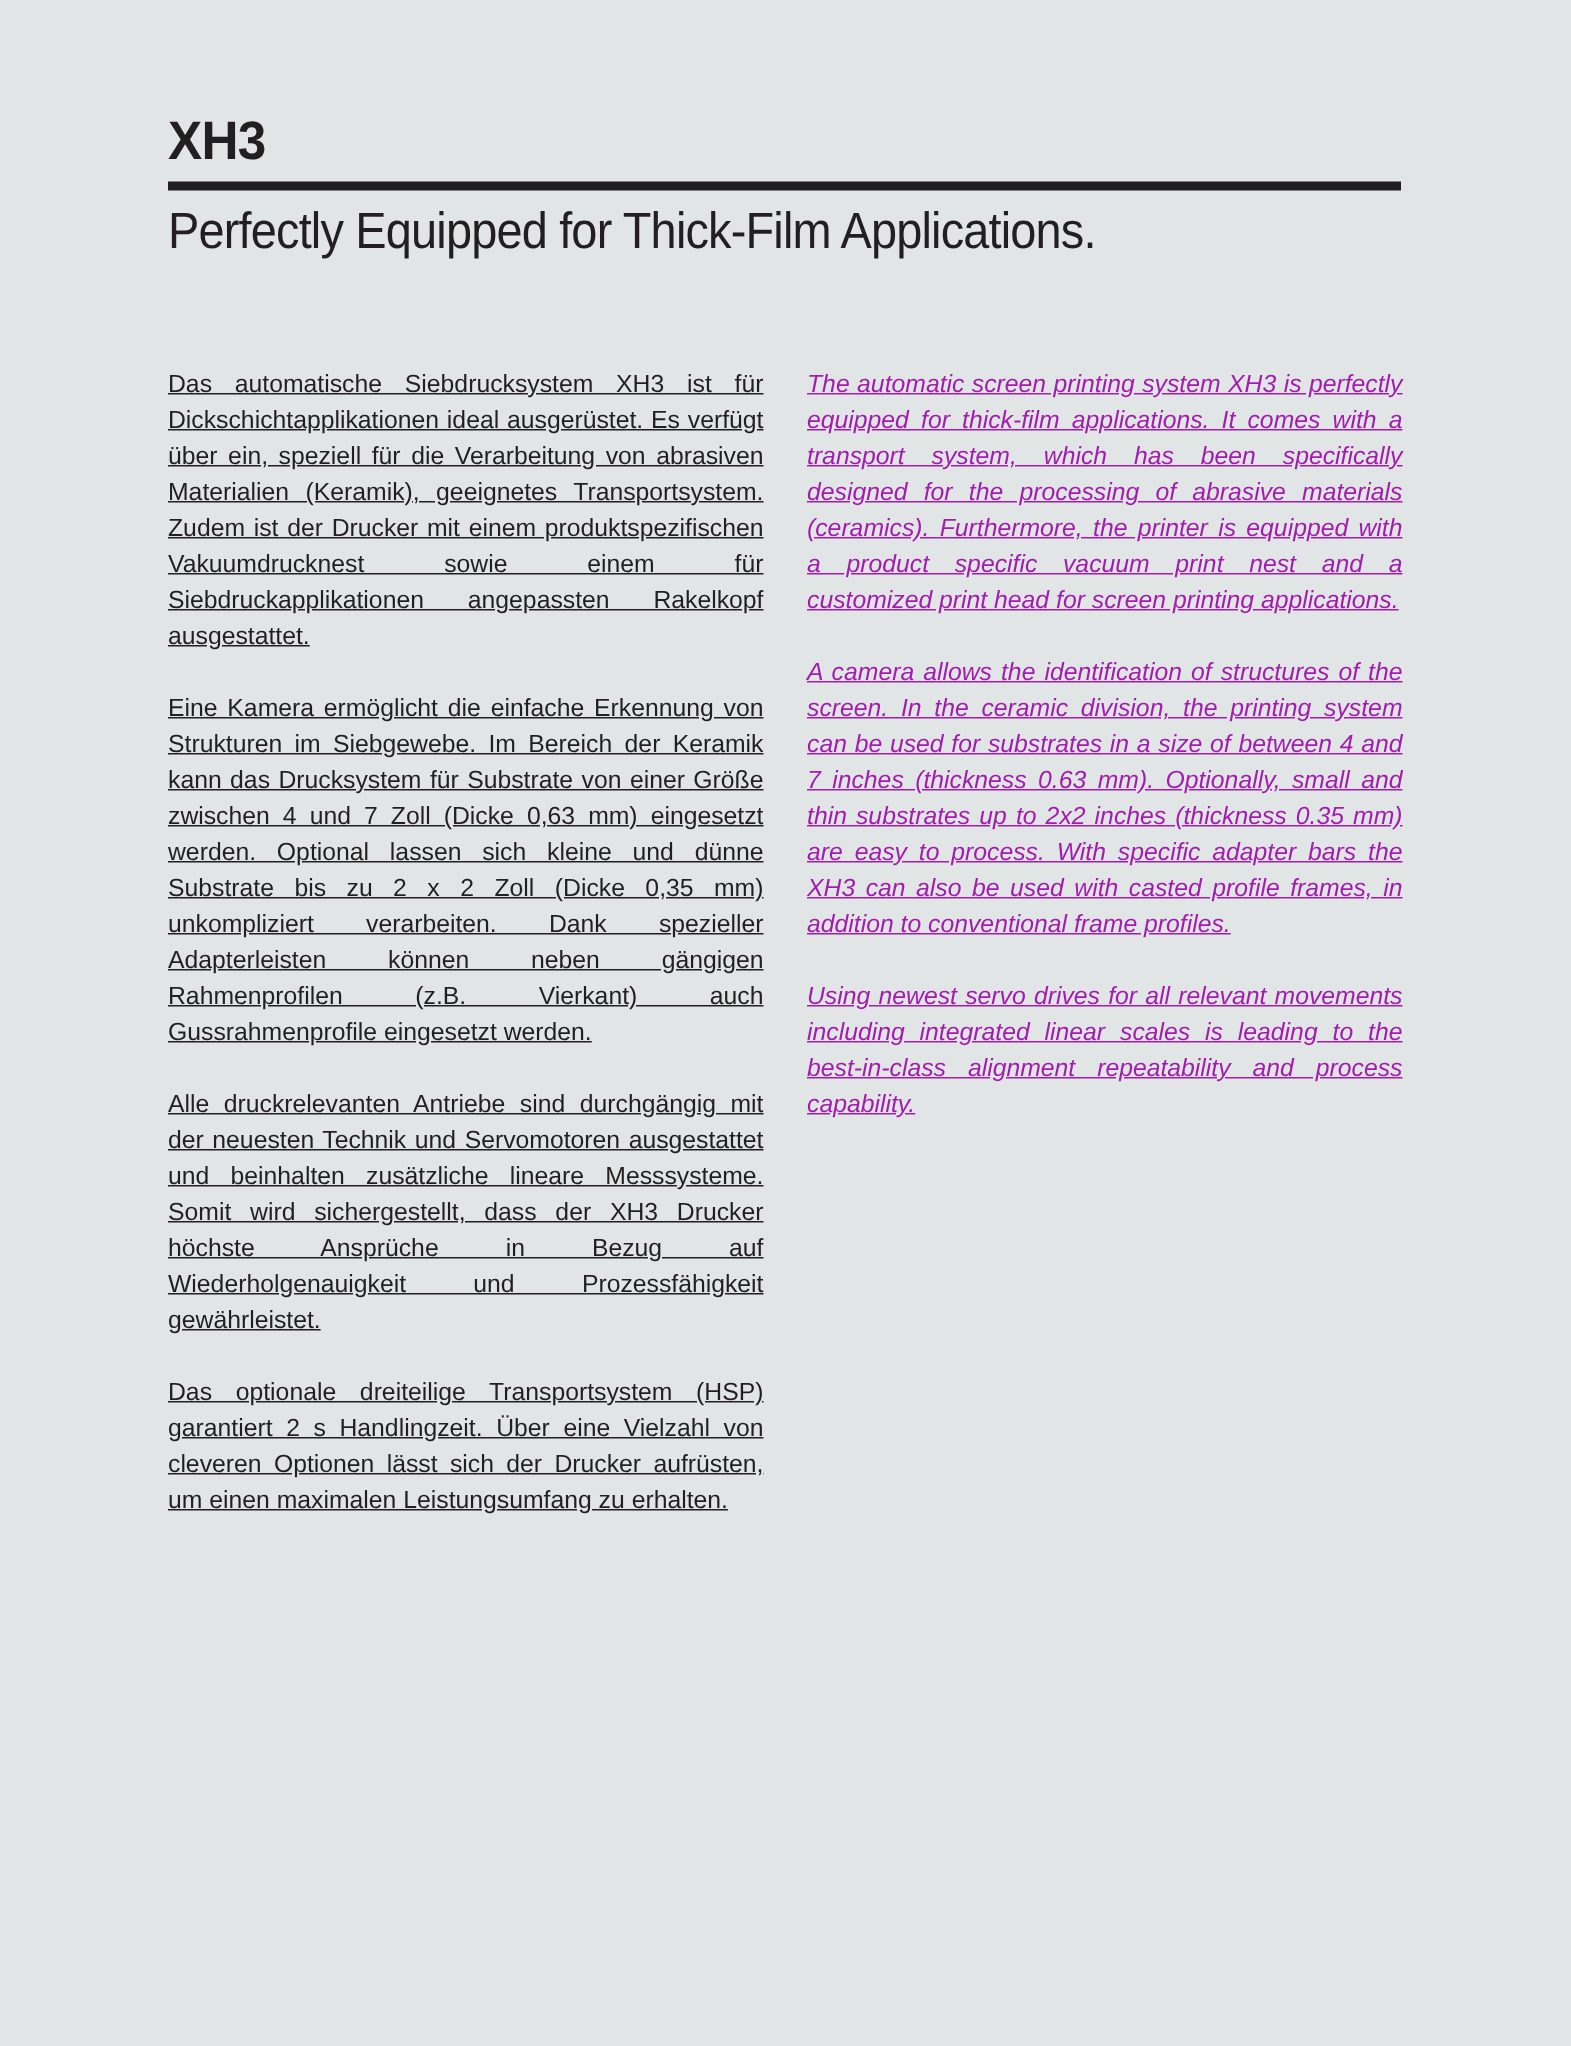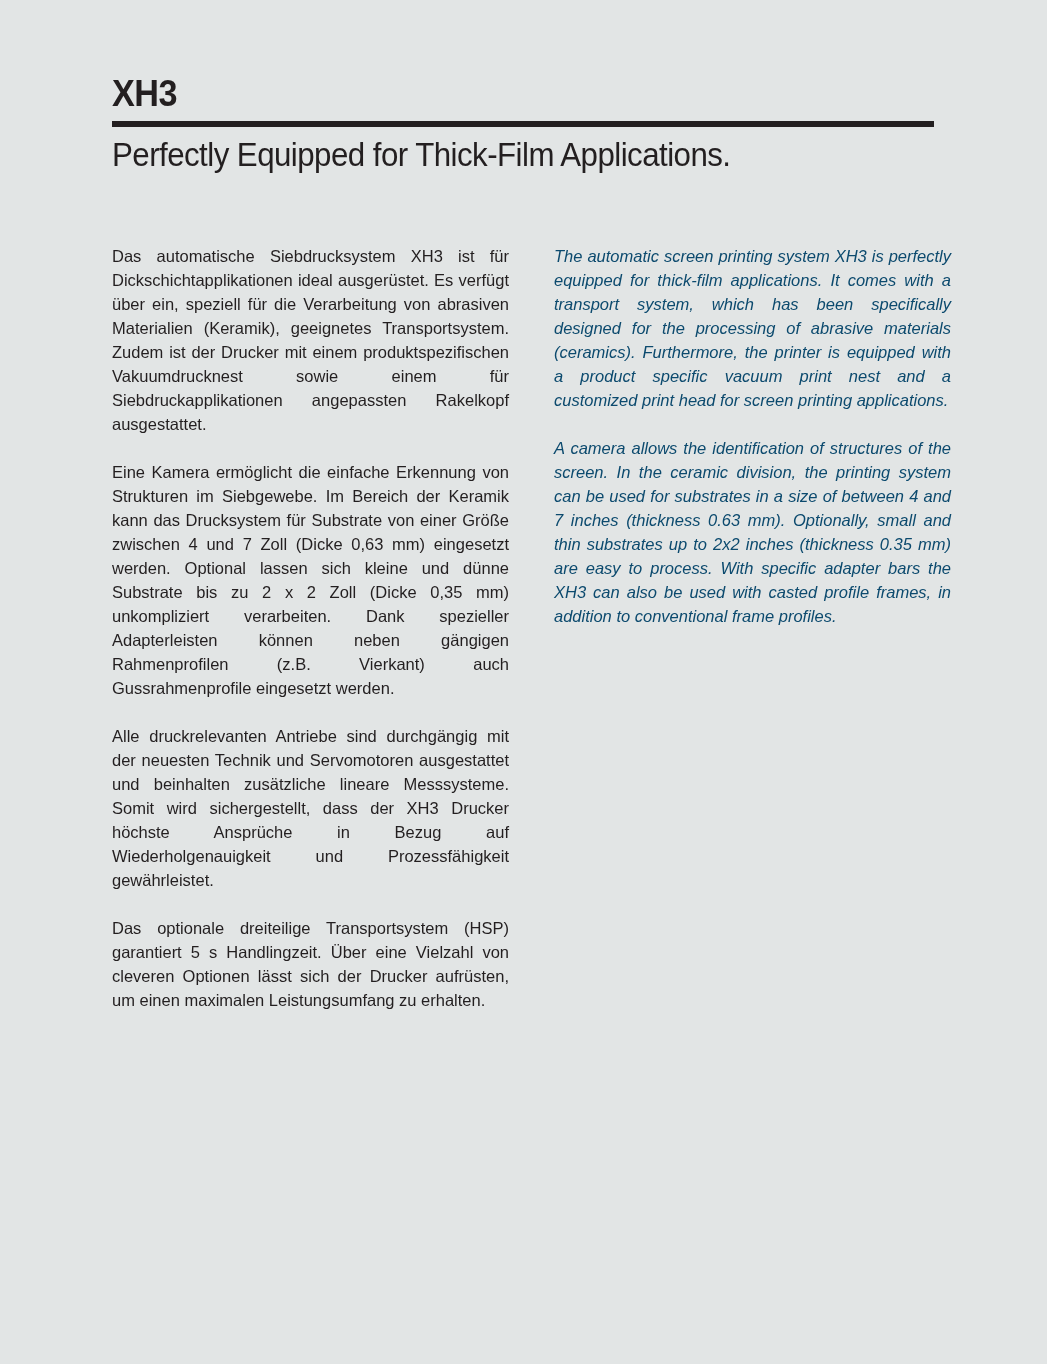--- a/index.html
+++ b/index.html
@@ -56,47 +56,49 @@
       transform-origin: left;
       white-space: nowrap;
     }
     .col {
       position: absolute;
       top: 244px;
       width: 397px;
       font-size: 16.5px;
       line-height: 24px;
       text-align: justify;
+      text-decoration: underline;
     }
     .col p {
       margin: 0 0 24px 0;
     }
     .col-de {
       left: 0;
       color: #231f20;
     }
     .col-en {
-      left: 442px;
+      left: 426px;
       width: 397px;
-      color: #0c4a6e;
+      color: #a21caf;
       font-style: italic;
     }
   </style>
 </head>
 <body>
 
 <div class="page">
   <h1 class="model-title">XH3</h1>
   <div class="rule"></div>
   <h2 class="subtitle">Perfectly Equipped for Thick-Film Applications.</h2>
 
   <div class="col col-de">
     <p>Das automatische Siebdrucksystem XH3 ist für Dickschichtapplikationen ideal ausgerüstet. Es verfügt über ein, speziell für die Verarbeitung von abrasiven Materialien (Keramik), geeignetes Transportsystem. Zudem ist der Drucker mit einem produktspezifischen Vakuumdrucknest sowie einem für Siebdruckapplikationen angepassten Rakelkopf ausgestattet.</p>
     <p>Eine Kamera ermöglicht die einfache Erkennung von Strukturen im Siebgewebe. Im Bereich der Keramik kann das Drucksystem für Substrate von einer Größe zwischen 4 und 7 Zoll (Dicke 0,63 mm) eingesetzt werden. Optional lassen sich kleine und dünne Substrate bis zu 2 x 2 Zoll (Dicke 0,35 mm) unkompliziert verarbeiten. Dank spezieller Adapterleisten können neben gängigen Rahmenprofilen (z.B. Vierkant) auch Gussrahmenprofile eingesetzt werden.</p>
     <p>Alle druckrelevanten Antriebe sind durchgängig mit der neuesten Technik und Servomotoren ausgestattet und beinhalten zusätzliche lineare Messsysteme. Somit wird sichergestellt, dass der XH3 Drucker höchste Ansprüche in Bezug auf Wiederholgenauigkeit und Prozessfähigkeit gewährleistet.</p>
-    <p>Das optionale dreiteilige Transportsystem (HSP) garantiert 5 s Handlingzeit. Über eine Vielzahl von cleveren Optionen lässt sich der Drucker aufrüsten, um einen maximalen Leistungsumfang zu erhalten.</p>
+    <p>Das optionale dreiteilige Transportsystem (HSP) garantiert 2 s Handlingzeit. Über eine Vielzahl von cleveren Optionen lässt sich der Drucker aufrüsten, um einen maximalen Leistungsumfang zu erhalten.</p>
   </div>
 
   <div class="col col-en">
     <p>The automatic screen printing system XH3 is perfectly equipped for thick-film applications. It comes with a transport system, which has been specifically designed for the processing of abrasive materials (ceramics). Furthermore, the printer is equipped with a product specific vacuum print nest and a customized print head for screen printing applications.</p>
     <p>A camera allows the identification of structures of the screen. In the ceramic division, the printing system can be used for substrates in a size of between 4 and 7 inches (thickness 0.63 mm). Optionally, small and thin substrates up to 2x2 inches (thickness 0.35 mm) are easy to process. With specific adapter bars the XH3 can also be used with casted profile frames, in addition to conventional frame profiles.</p>
+    <p>Using newest servo drives for all relevant movements including integrated linear scales is leading to the best-in-class alignment repeatability and process capability.</p>
   </div>
 </div>
 
 </body></html>

